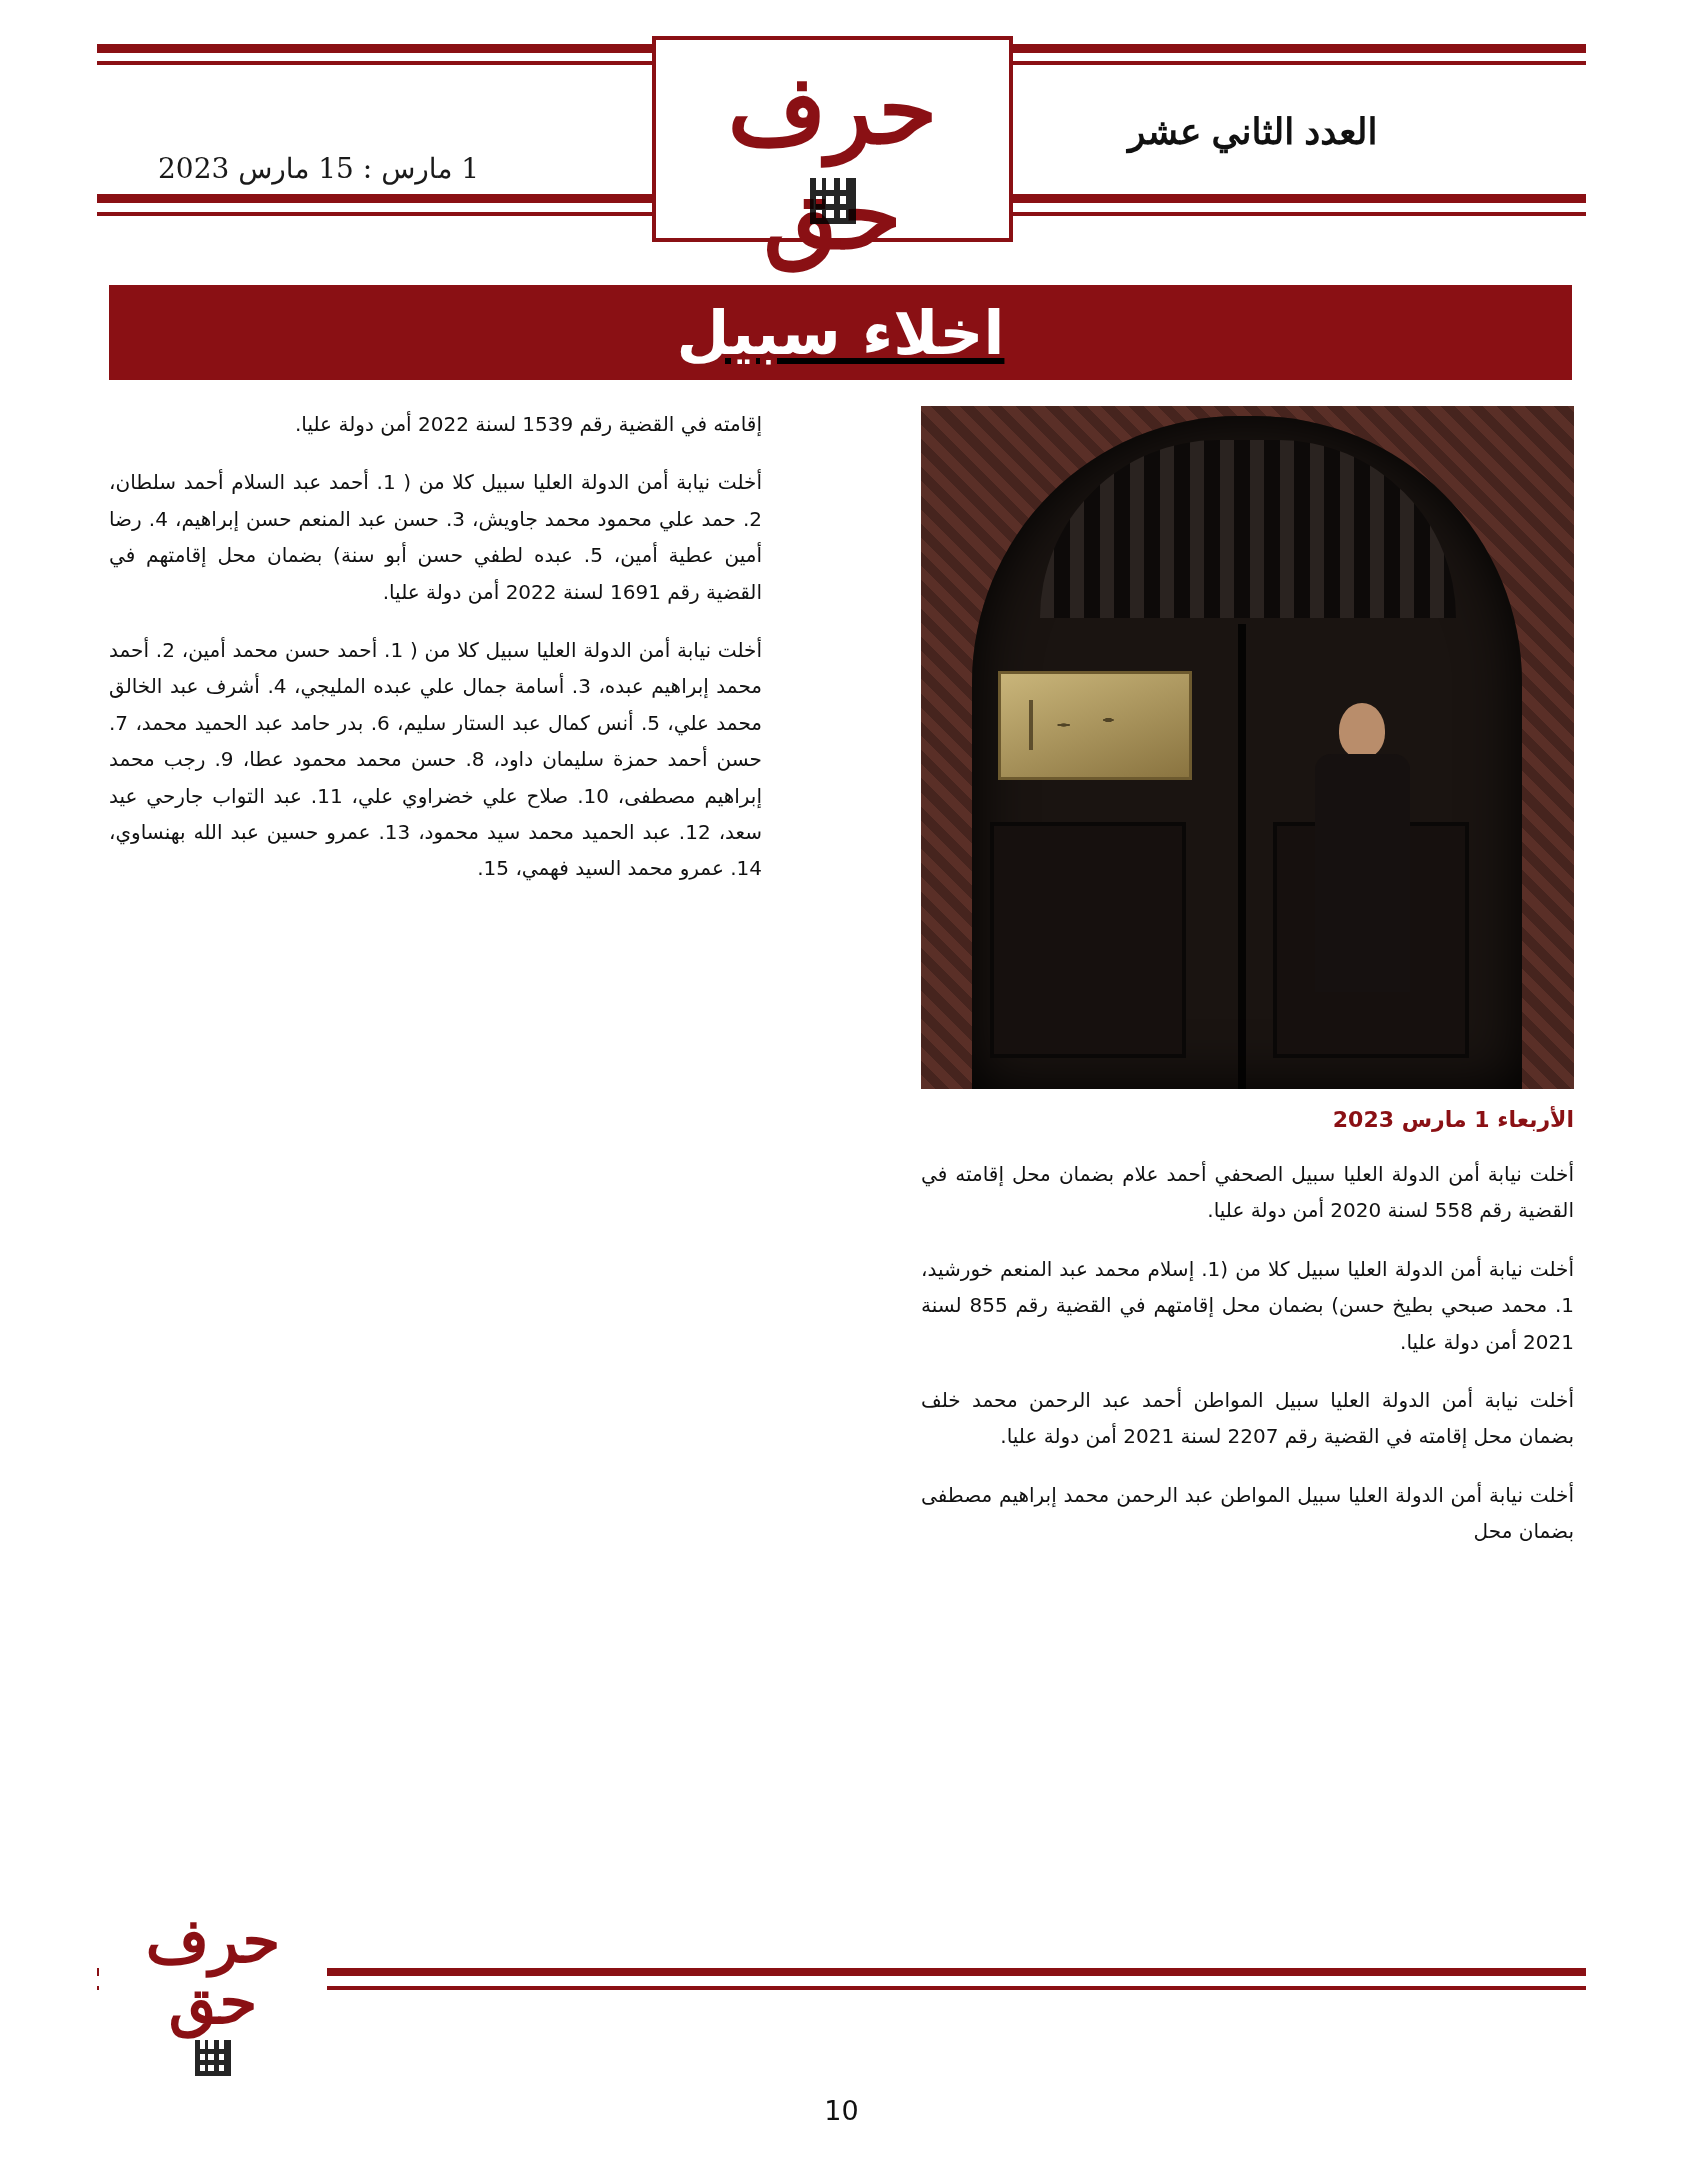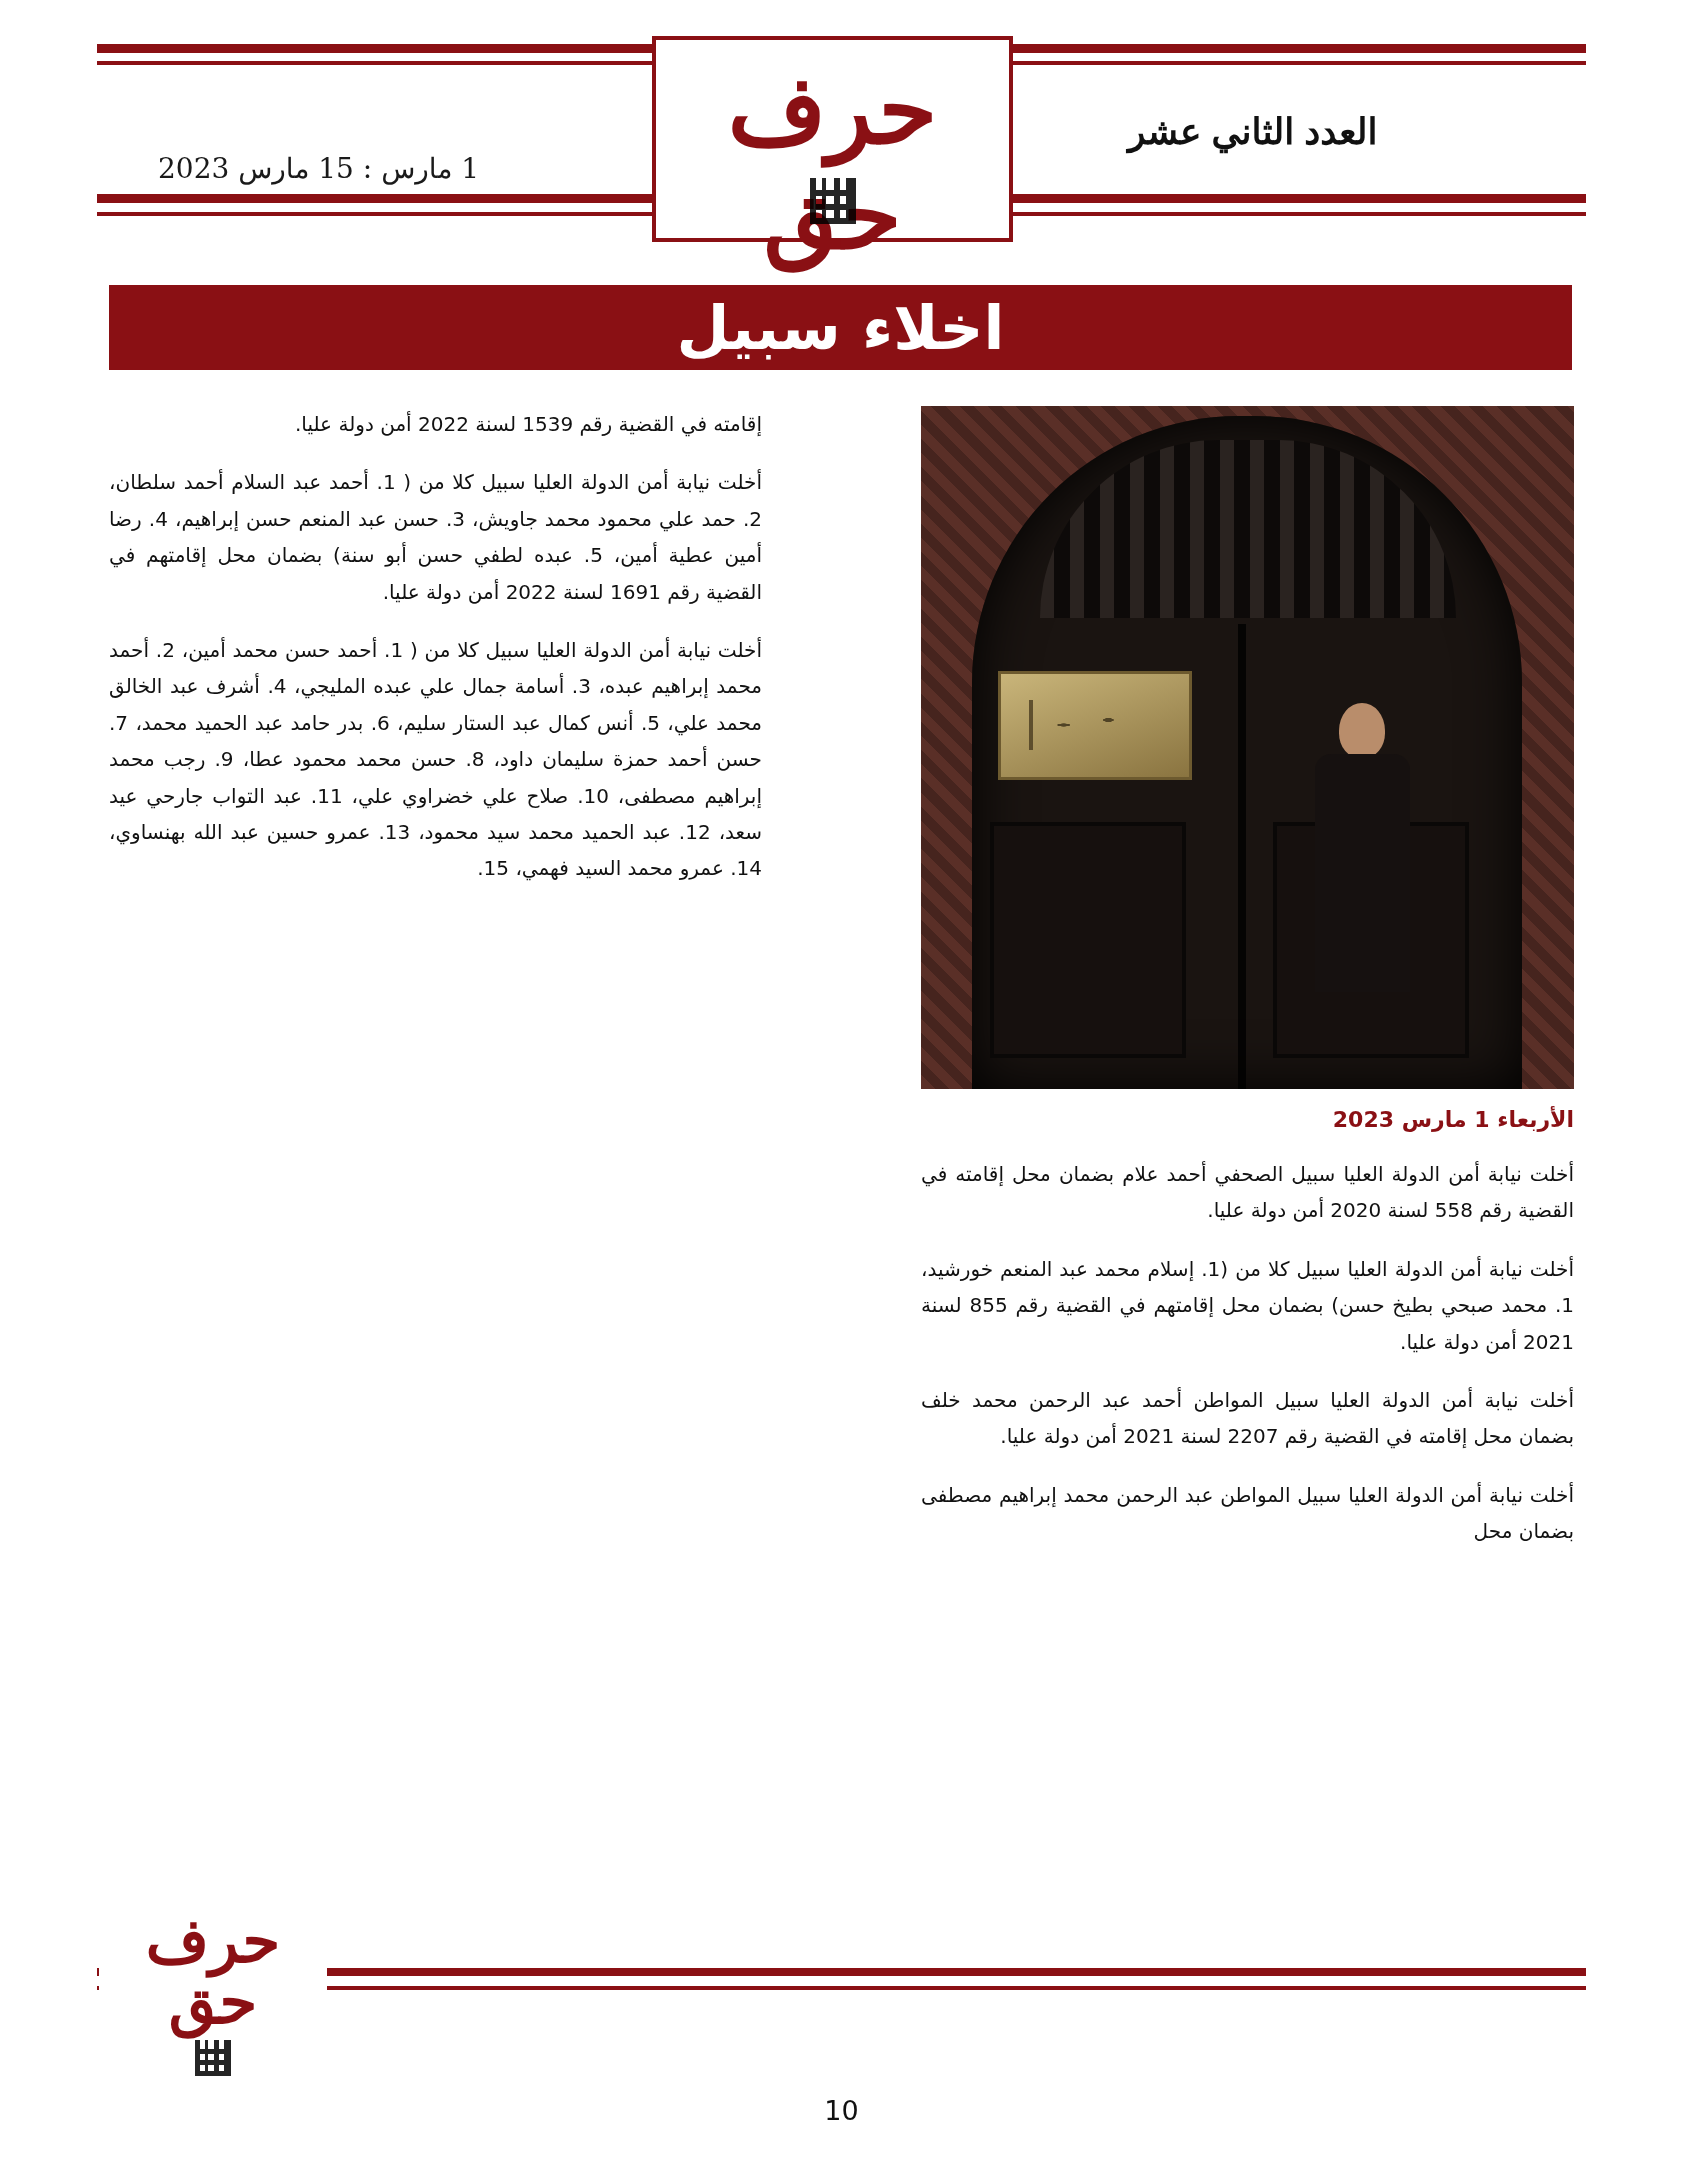--- a/index.html
+++ b/index.html
@@ -98,25 +98,26 @@
     color: #111;
     direction: rtl;
   }
 
   
   .title-bar {
     position: absolute;
     left: 109px;
     top: 285px;
     width: 1463px;
-    height: 85px;
+    height: 95px;
     background: #8a1014;
     display: flex;
     align-items: center;
     justify-content: center;
+    text-decoration: underline;
   }
   .title-bar span {
     color: #ffffff;
     font-size: 61px;
     font-weight: bold;
     font-family: "DejaVu Sans", "Liberation Sans", sans-serif;
     letter-spacing: 1px;
   }
 
   

